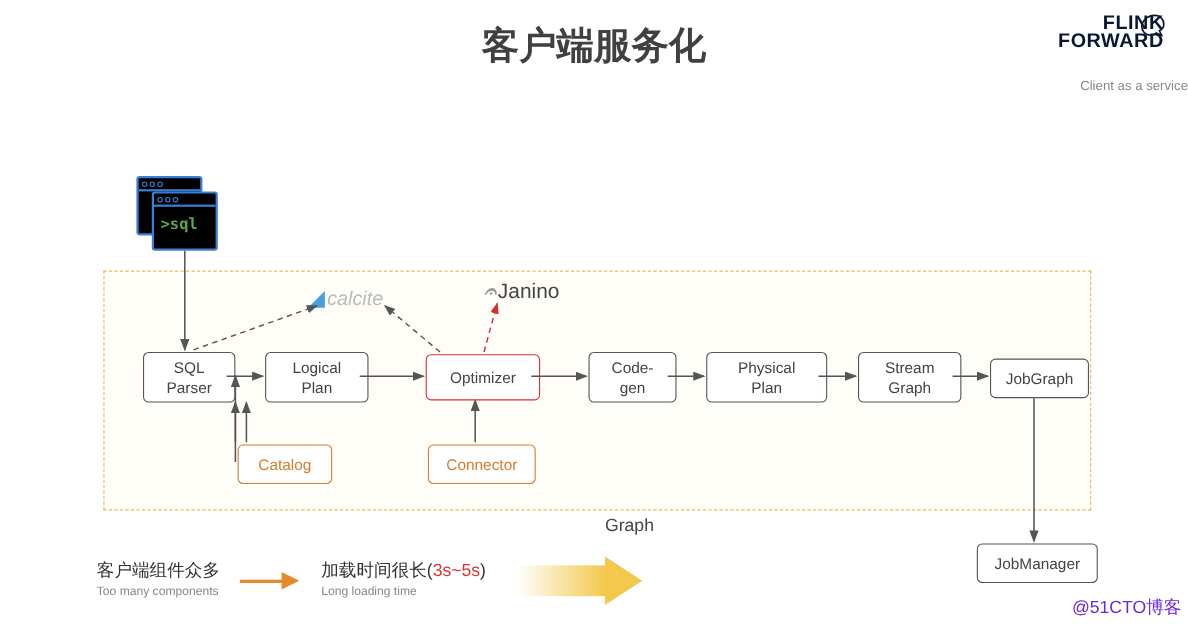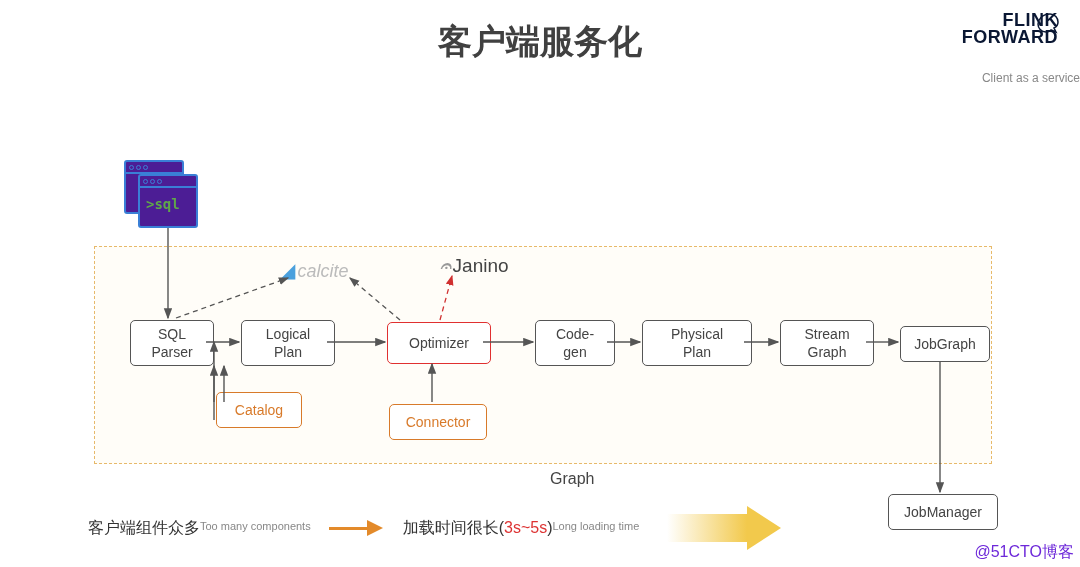--- a/index.html
+++ b/index.html
@@ -2,57 +2,57 @@
 <html><head>
 <meta charset="utf-8">
 <style>
 html,body{margin:0;padding:0;width:1080px;height:567px;background:#fff;font-family:-apple-system,BlinkMacSystemFont,"Segoe UI",Arial,sans-serif;color:#333;position:relative;overflow:hidden}
 .logo{position:absolute;right:22px;top:12px;font-weight:900;font-size:18px;line-height:.95;color:#0a1733;letter-spacing:.5px;text-align:right}
 .logo svg{position:absolute;right:-6px;top:-2px}
 .title{text-align:center;margin-top:19px;font-size:34px;font-weight:700;color:#404040}
 .subtitle{text-align:right;font-size:12px;color:#888;margin-top:6px}
 
 .sql-stack{position:absolute;left:124px;top:160px}
-.sql-win{position:absolute;width:56px;height:50px;border:2px solid #3a7fd6;border-radius:3px;background:#4c1d95}
+.sql-win{position:absolute;width:56px;height:50px;border:2px solid #3a7fd6;border-radius:3px;background:#000000}
 .sql-win.back{left:0;top:0}
 .sql-win.front{left:14px;top:14px;z-index:2}
 .sql-bar{height:10px;border-bottom:2px solid #3a7fd6;display:flex;align-items:center;padding-left:3px;gap:2px}
 .sql-bar span{width:3px;height:3px;border:1px solid #3a7fd6;border-radius:50%}
 .sql-body{font-family:monospace;font-size:14px;color:#5fa64a;padding:8px 6px;font-weight:600}
 
 .client-box{position:absolute;left:94px;top:246px;width:896px;height:216px;border:1px dashed #e7b96a;background:rgba(255,224,160,.08)}
 .client-label{position:absolute;left:550px;top:470px;font-size:16px;color:#444}
 
 .node-box{position:absolute;background:#fff;border:1px solid #555;border-radius:5px;font-size:14px;color:#444;display:flex;align-items:center;justify-content:center;text-align:center;padding:0 4px;line-height:1.3}
 .orange{border-color:#d87a2a;color:#d87a2a}
 .red{border-color:#e03030;color:#444}
 
 #sql-parser{left:130px;top:320px;width:74px;height:44px}
 #logical-plan{left:241px;top:320px;width:84px;height:44px}
 #optimizer{left:387px;top:322px;width:94px;height:40px}
 #code-gen{left:535px;top:320px;width:70px;height:44px}
 #physical-plan{left:642px;top:320px;width:100px;height:44px}
 #stream-graph{left:780px;top:320px;width:84px;height:44px}
 #job-graph{left:900px;top:326px;width:80px;height:34px}
-#catalog{left:216px;top:392px;width:76px;height:34px}
+#catalog{left:216px;top:404px;width:76px;height:34px}
 #connector{left:389px;top:404px;width:88px;height:34px}
 #job-manager{left:888px;top:494px;width:100px;height:34px}
 
 .calcite{position:absolute;left:280px;top:258px;font-size:18px;color:#bbb;font-weight:500;font-style:italic}
 .calcite .drop{color:#4aa0dd;font-style:normal;font-size:20px;margin-right:2px}
 .janino{position:absolute;left:440px;top:255px;font-size:19px;color:#444}
 .janino .jicon{color:#999;margin-right:2px;font-style:italic;font-weight:700}
 
 svg.arrows{position:absolute;left:0;top:0;width:1080px;height:567px;pointer-events:none}
 .solid{stroke:#555;stroke-width:1.4;fill:none;marker-end:url(#ah)}
 .dashed{stroke:#555;stroke-width:1.3;stroke-dasharray:5 4;fill:none;marker-end:url(#ah)}
 .dashed-red{stroke:#d03030;stroke-width:1.3;stroke-dasharray:5 4;fill:none;marker-end:url(#ahr)}
 
 .footer{position:absolute;left:88px;top:506px;display:flex;align-items:center;gap:18px;font-size:14px}
-.fblock{display:flex;flex-direction:row;line-height:1.25}
+.fblock{display:flex;flex-direction:column;line-height:1.25}
 .ftop{font-size:16px;color:#333}
 .ftop .red-t{color:#d33}
 .ftop b{font-weight:700}
 .fsub{font-size:11px;color:#888;margin-top:2px}
 .farrow{width:56px;height:20px;position:relative}
 .farrow .line{position:absolute;left:0;top:9px;width:40px;height:3px;background:#e38a2a}
 .farrow .head{position:absolute;left:38px;top:2px;width:0;height:0;border-left:16px solid #e38a2a;border-top:8px solid transparent;border-bottom:8px solid transparent}
 .big-arrow{width:120px;height:44px;position:relative;margin-left:10px}
 .big-arrow .shaft{position:absolute;left:0;top:8px;width:80px;height:28px;background:linear-gradient(90deg,rgba(242,201,76,0) 0%,#f2c94c 100%)}
 .big-arrow .head{position:absolute;left:80px;top:0;width:0;height:0;border-left:34px solid #f2c94c;border-top:22px solid transparent;border-bottom:22px solid transparent}

